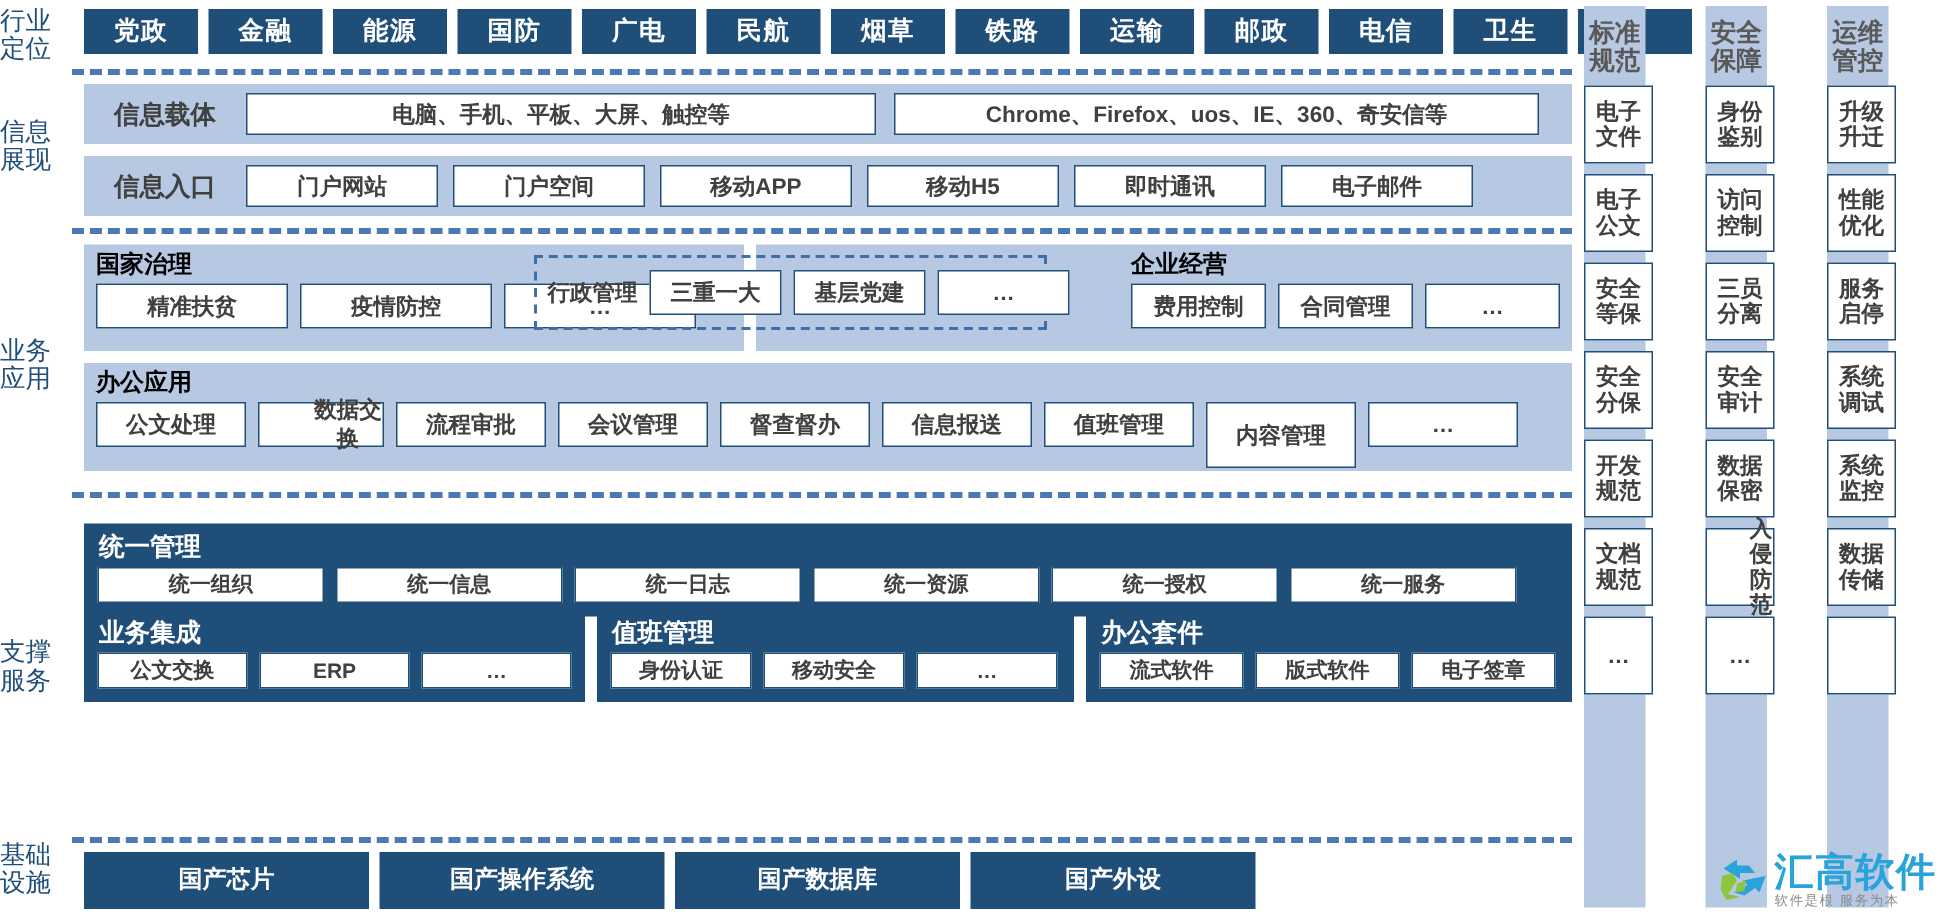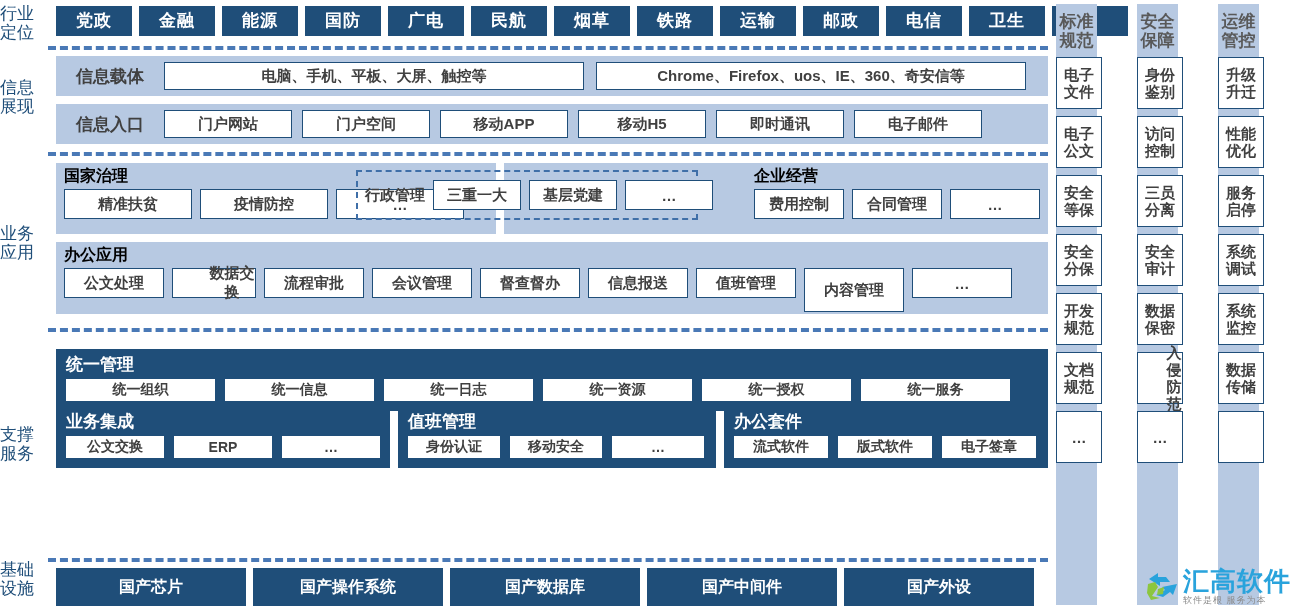--- a/index.html
+++ b/index.html
@@ -234,21 +234,20 @@
         </div>
     </div>
 
 
     <div class="sep" style="top:558px;"></div>
 
     <div class="infra" id="infrarow" style="top:568px;">
         <div class="ibox">国产芯片</div>
         <div class="ibox">国产操作系统</div>
         <div class="ibox">国产数据库</div>
-        <div class="ibox">国产中间件</div>
         <div class="ibox">国产外设</div>
       </div>
   </div>
 
   <div class="rcol" style="left:1056px;">
     <div class="rhdr">
       <div>标准</div>
       <div>规范</div>
     </div>
     <div id="rc0">

